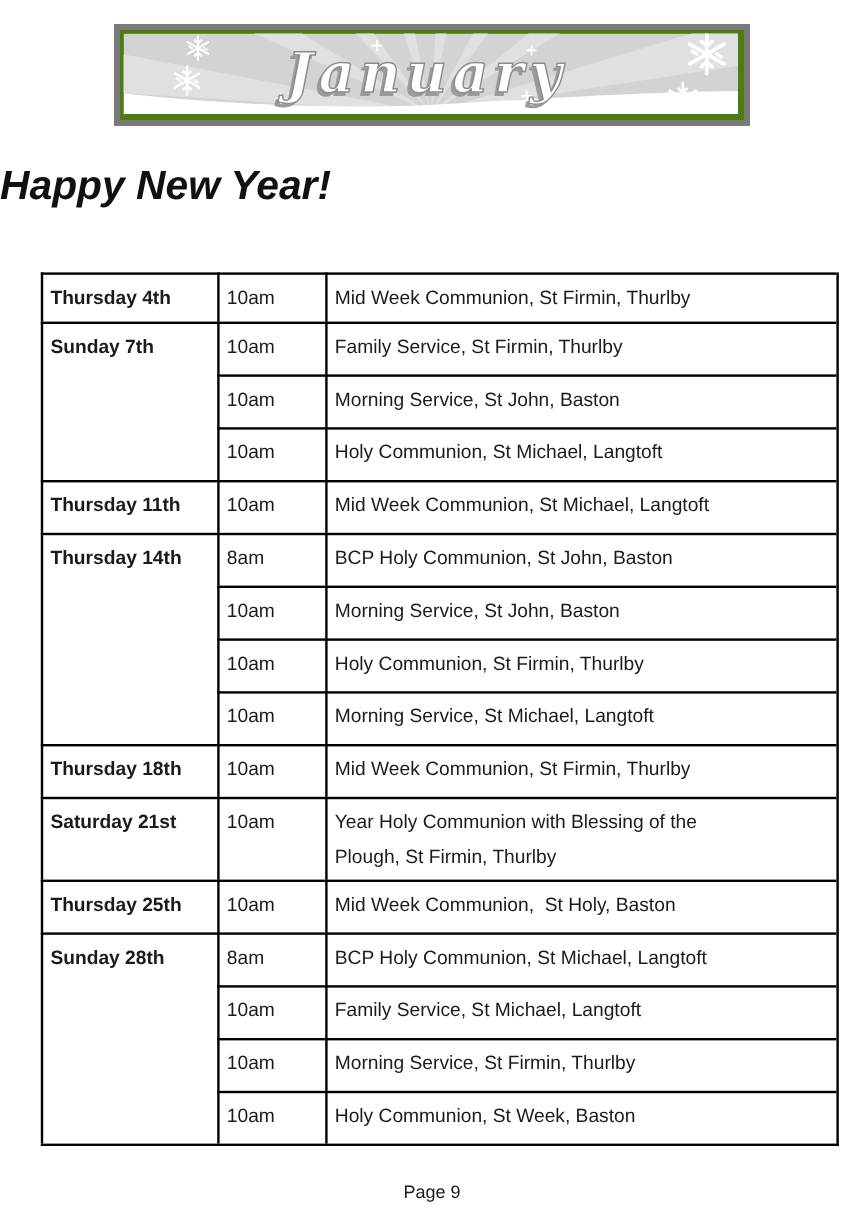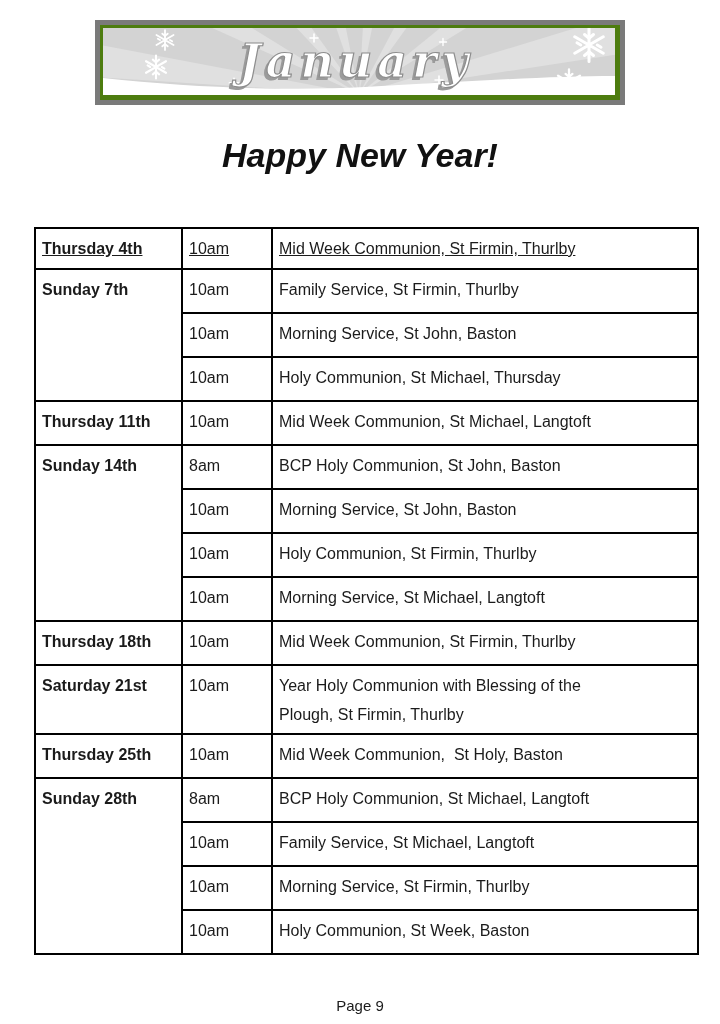--- a/index.html
+++ b/index.html
@@ -19,21 +19,20 @@
     margin: 20px auto 0 auto;
     border: 5px solid var(--banner_frame, #7a7a7a);
     background: #4d7c0f;
     padding: 3px;
     box-sizing: border-box;
   }
   .banner svg { display: block; }
   
   .heading {
     margin: 30px 0 0 0;
-    text-align: center;
     font-size: 34px;
     line-height: 40px;
     font-weight: bold;
     font-style: italic;
     color: #111111;
   }
   
   table.services {
     margin: 52px 0 0 34px;
     border-collapse: separate;
@@ -47,28 +46,28 @@
     box-sizing: border-box;
     vertical-align: top;
     border-left: 2px solid var(--border, #000);
     border-top: 2px solid var(--border, #000);
     height: 44px;
     line-height: 29px;
     font-size: 16px;
     padding: 5px 4px 4px 6px;
     overflow: hidden;
   }
-  table.services tr:first-child td { height: 41px; text-decoration: underline; }
+  table.services tr:first-child td { height: 41px; }
   td.date { font-weight: bold; font-size: 16.5px; padding-left: 7px; }
   td.desc { padding-left: 8px; padding-right: 8px; white-space: pre-wrap; }
   td.muted { border-left-color: var(--muted_border, #a9a9a9); border-top-color: var(--muted_border, #a9a9a9); }
   td.after-muted { border-top-color: var(--muted_border, #a9a9a9); }
   
   .footer {
-    margin-top: 42px;
+    margin-top: 30px;
     text-align: center;
     font-size: 15px;
     color: #1b1b1b;
   }
 </style>
 </head>
 <body>
 
 <div class="page">
 
@@ -131,29 +130,29 @@
           <td class="date" rowspan="3">Sunday 7th</td>
           <td class="time">10am</td>
           <td class="desc">Family Service, St Firmin, Thurlby</td>
         </tr>
         <tr>
           <td class="time">10am</td>
           <td class="desc">Morning Service, St John, Baston</td>
         </tr>
         <tr>
           <td class="time">10am</td>
-          <td class="desc">Holy Communion, St Michael, Thursday</td>
+          <td class="desc">Holy Communion, St Michael, Langtoft</td>
         </tr>
         <tr>
           <td class="date muted" rowspan="1">Thursday 11th</td>
           <td class="time">10am</td>
           <td class="desc">Mid Week Communion, St Michael, Langtoft</td>
         </tr>
         <tr>
-          <td class="date after-muted" rowspan="4">Sunday 14th</td>
+          <td class="date after-muted" rowspan="4">Thursday 14th</td>
           <td class="time">8am</td>
           <td class="desc">BCP Holy Communion, St John, Baston</td>
         </tr>
         <tr>
           <td class="time">10am</td>
           <td class="desc">Morning Service, St John, Baston</td>
         </tr>
         <tr>
           <td class="time">10am</td>
           <td class="desc">Holy Communion, St Firmin, Thurlby</td>

